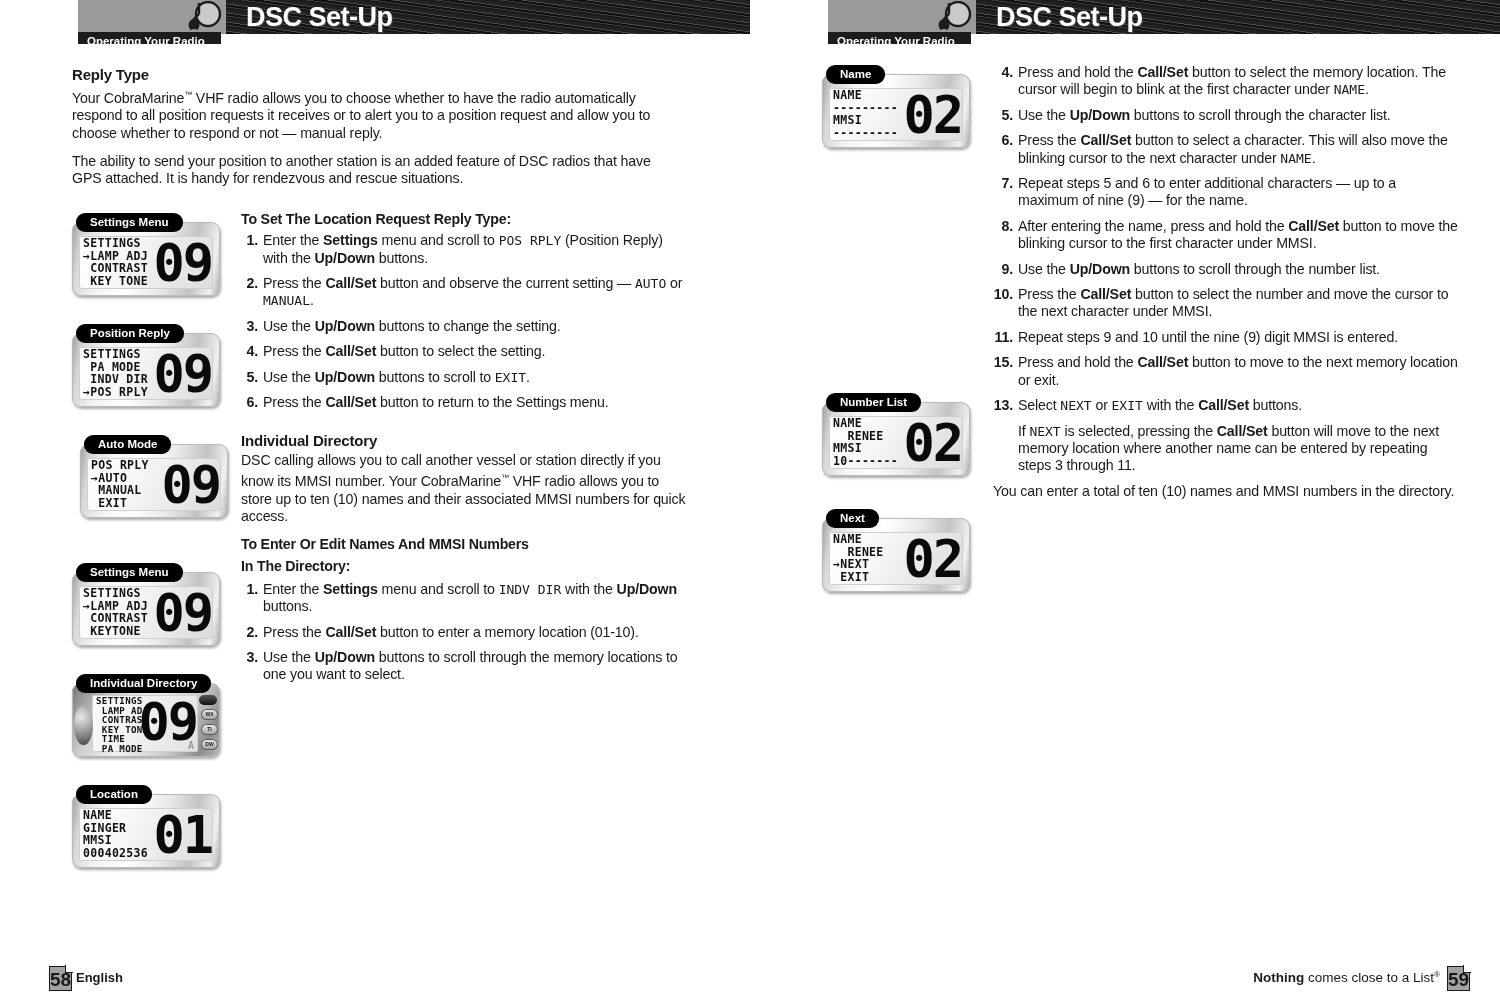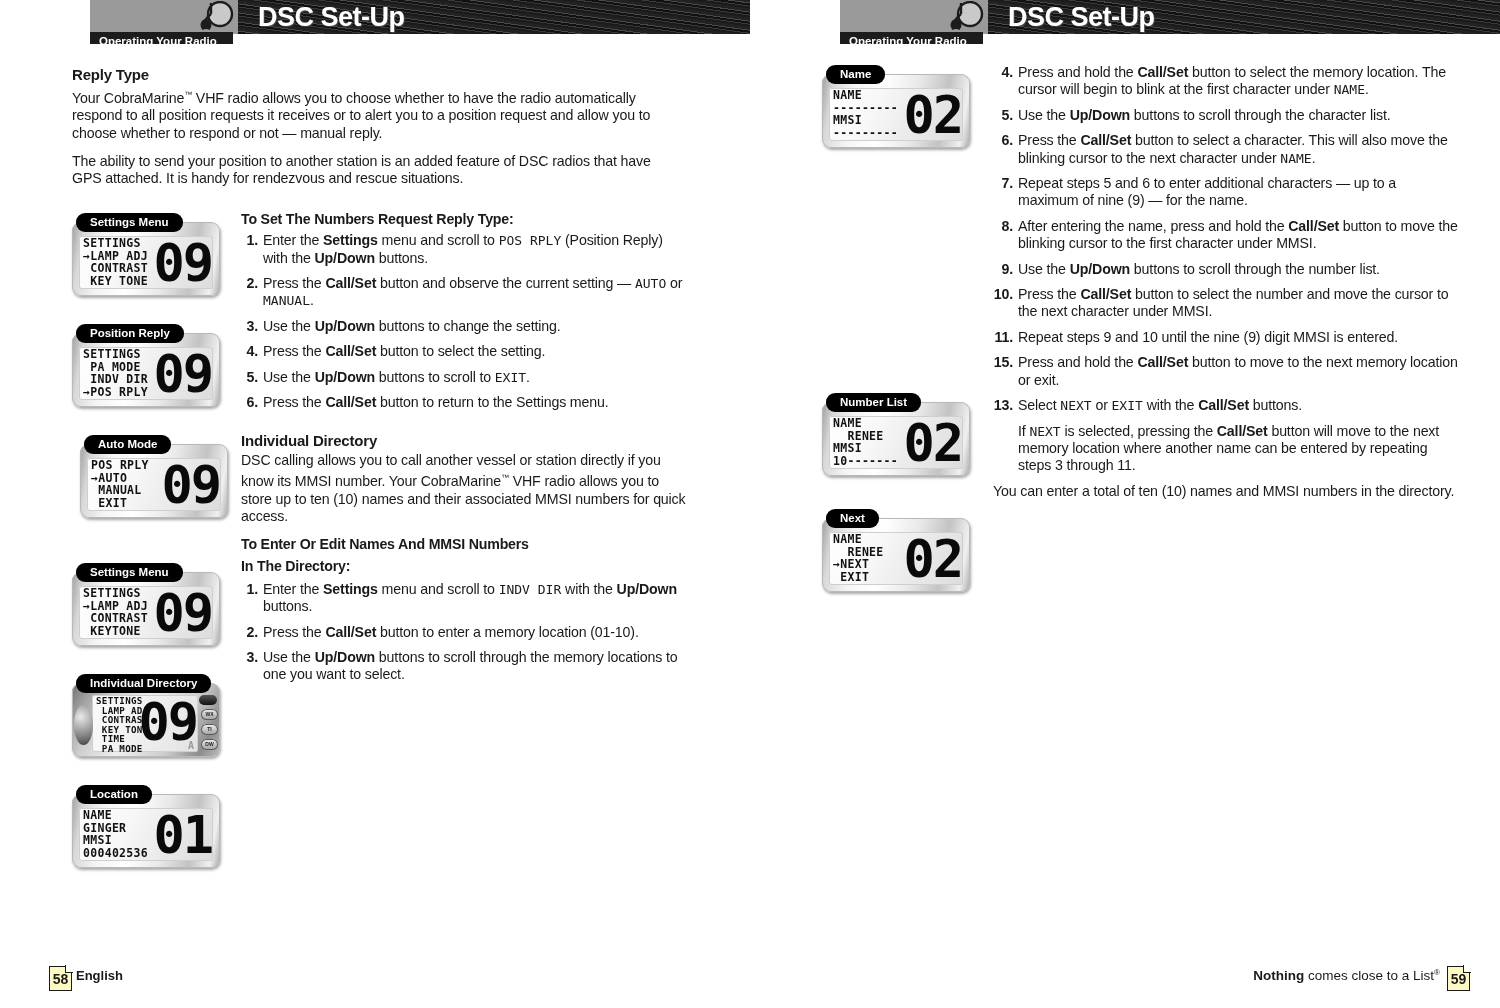--- a/index.html
+++ b/index.html
@@ -6,21 +6,21 @@
   body{
     width:1500px;height:1008px;background:#ffffff;
     font-family:"Liberation Sans", sans-serif;
     color:#1a1a1a;overflow:hidden;position:relative;
   }
   .page{position:absolute;top:0;width:750px;height:1008px;overflow:hidden;}
   .page.left{left:0;}
   .page.right{left:750px;}
 
   
-  .hdr{position:absolute;top:0;left:12px;width:750px;height:44px;overflow:hidden;}
+  .hdr{position:absolute;top:0;left:0;width:750px;height:44px;overflow:hidden;}
   .hdr-bar{
     position:absolute;left:78px;top:0;right:0;height:34px;
     background:
       repeating-linear-gradient(8deg, #1b1b1b 0 2px, #3a3a3a 2px 3px, #111 3px 5px, #4a4a4a 5px 6px, #222 6px 9px),
       #222;
   }
   .hdr-grey{
     position:absolute;left:78px;top:0;width:148px;height:34px;background:#9a9a9a;
   }
   .hdr-mic{position:absolute;left:175px;top:1px;width:52px;height:34px;}
@@ -100,22 +100,22 @@
     font-size:5px;text-align:center;line-height:11px;color:#222;font-weight:bold;}
   .topbtn{position:absolute;right:3px;top:12px;width:18px;height:10px;border-radius:5px;
     background:linear-gradient(#555,#111);}
   .dimA{position:absolute;right:26px;bottom:6px;font-family:"DejaVu Sans Mono",monospace;
     font-size:10px;color:#9b9b9b;font-weight:bold;}
 
   
   .foot{position:absolute;bottom:17px;font-size:13px;}
   .pagebox{
     display:inline-block;width:23px;height:25px;border:1.6px solid #1a1a1a;
-    font-size:14px;font-weight:bold;text-align:center;line-height:25px;
-    position:relative;box-sizing:border-box;background:#fef9c3;
+    font-size:19px;font-weight:bold;text-align:center;line-height:25px;
+    position:relative;box-sizing:border-box;background:#a3a3a3;
   }
   .pagebox::after{content:"";position:absolute;top:-2px;right:-2px;width:7px;height:7px;
     background:#fff;border-left:1.6px solid #1a1a1a;border-bottom:1.6px solid #1a1a1a;
     transform:rotate(0deg);}
   .foot .lbl{font-weight:bold;font-size:13px;vertical-align:4px;margin-left:4px;}
   .foot .tag{font-size:13.5px;vertical-align:4px;margin-right:7px;}
   .sup{font-size:8px;vertical-align:super;}
 </style>
 </head>
 <body>
@@ -136,21 +136,21 @@
     <div class="hdr-tab">Operating Your Radio</div>
   </div>
 
   <div class="col" style="left:72px;top:66px;width:610px;">
     <h2 class="sec">Reply Type</h2>
     <p class="body"><span>Your CobraMarine</span><span class="sup">™</span><span> VHF radio allows you to choose whether to have the radio automatically respond to all position requests it receives or to alert you to a position request and allow you to choose whether to respond or not — manual reply.</span></p>
     <p class="body">The ability to send your position to another station is an added feature of DSC radios that have GPS attached. It is handy for rendezvous and rescue situations.</p>
   </div>
 
   <div class="col" style="left:241px;top:211px;width:445px;">
-    <div class="sub">To Set The Numbers Request Reply Type:</div>
+    <div class="sub">To Set The Location Request Reply Type:</div>
     <ol class="steps">
         <li><span class="num">1.</span>Enter the <b>Settings</b> menu and scroll to <span class="lcdtxt">POS RPLY</span> (Position Reply) with the <b>Up/Down</b> buttons.</li>
         <li><span class="num">2.</span>Press the <b>Call/Set</b> button and observe the current setting — <span class="lcdtxt">AUTO</span> or <span class="lcdtxt">MANUAL</span>.</li>
         <li><span class="num">3.</span>Use the <b>Up/Down</b> buttons to change the setting.</li>
         <li><span class="num">4.</span>Press the <b>Call/Set</b> button to select the setting.</li>
         <li><span class="num">5.</span>Use the <b>Up/Down</b> buttons to scroll to <span class="lcdtxt">EXIT</span>.</li>
         <li><span class="num">6.</span>Press the <b>Call/Set</b> button to return to the Settings menu.</li>
       </ol>
   </div>
 

